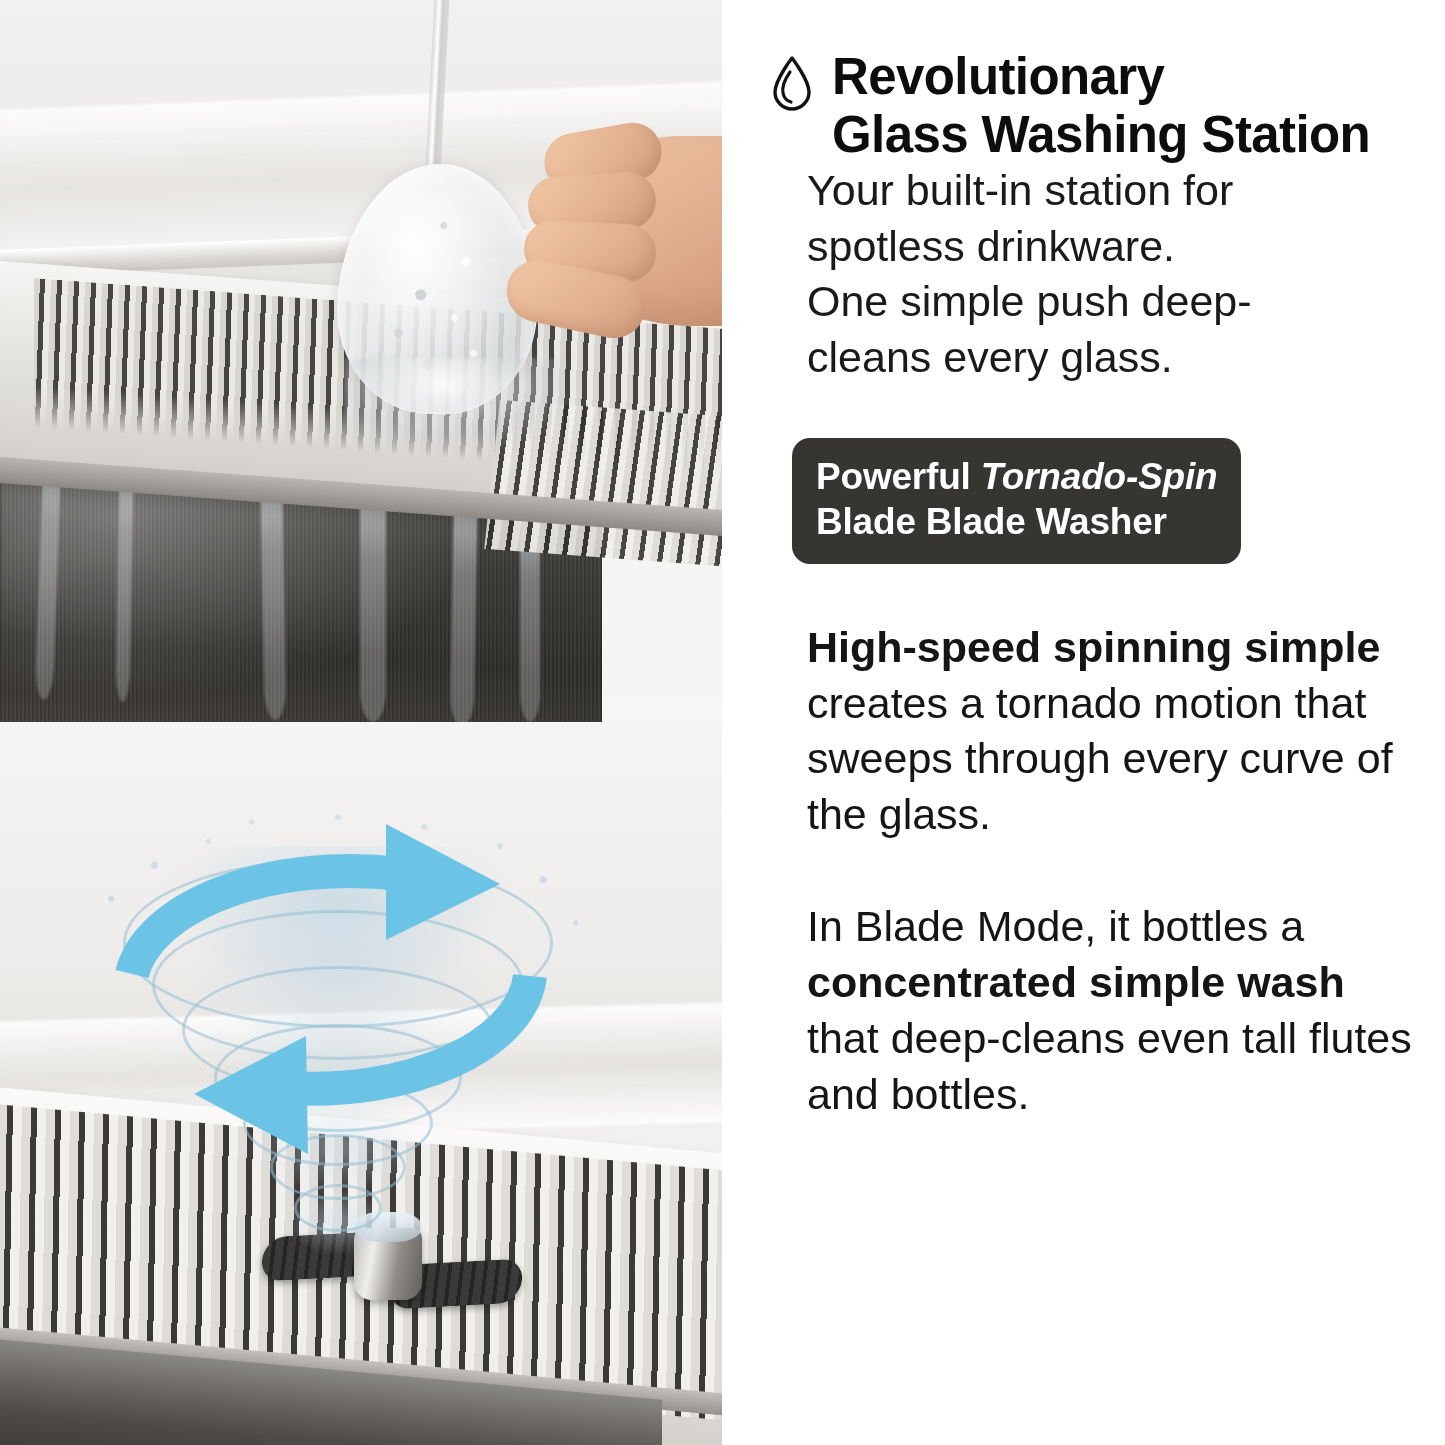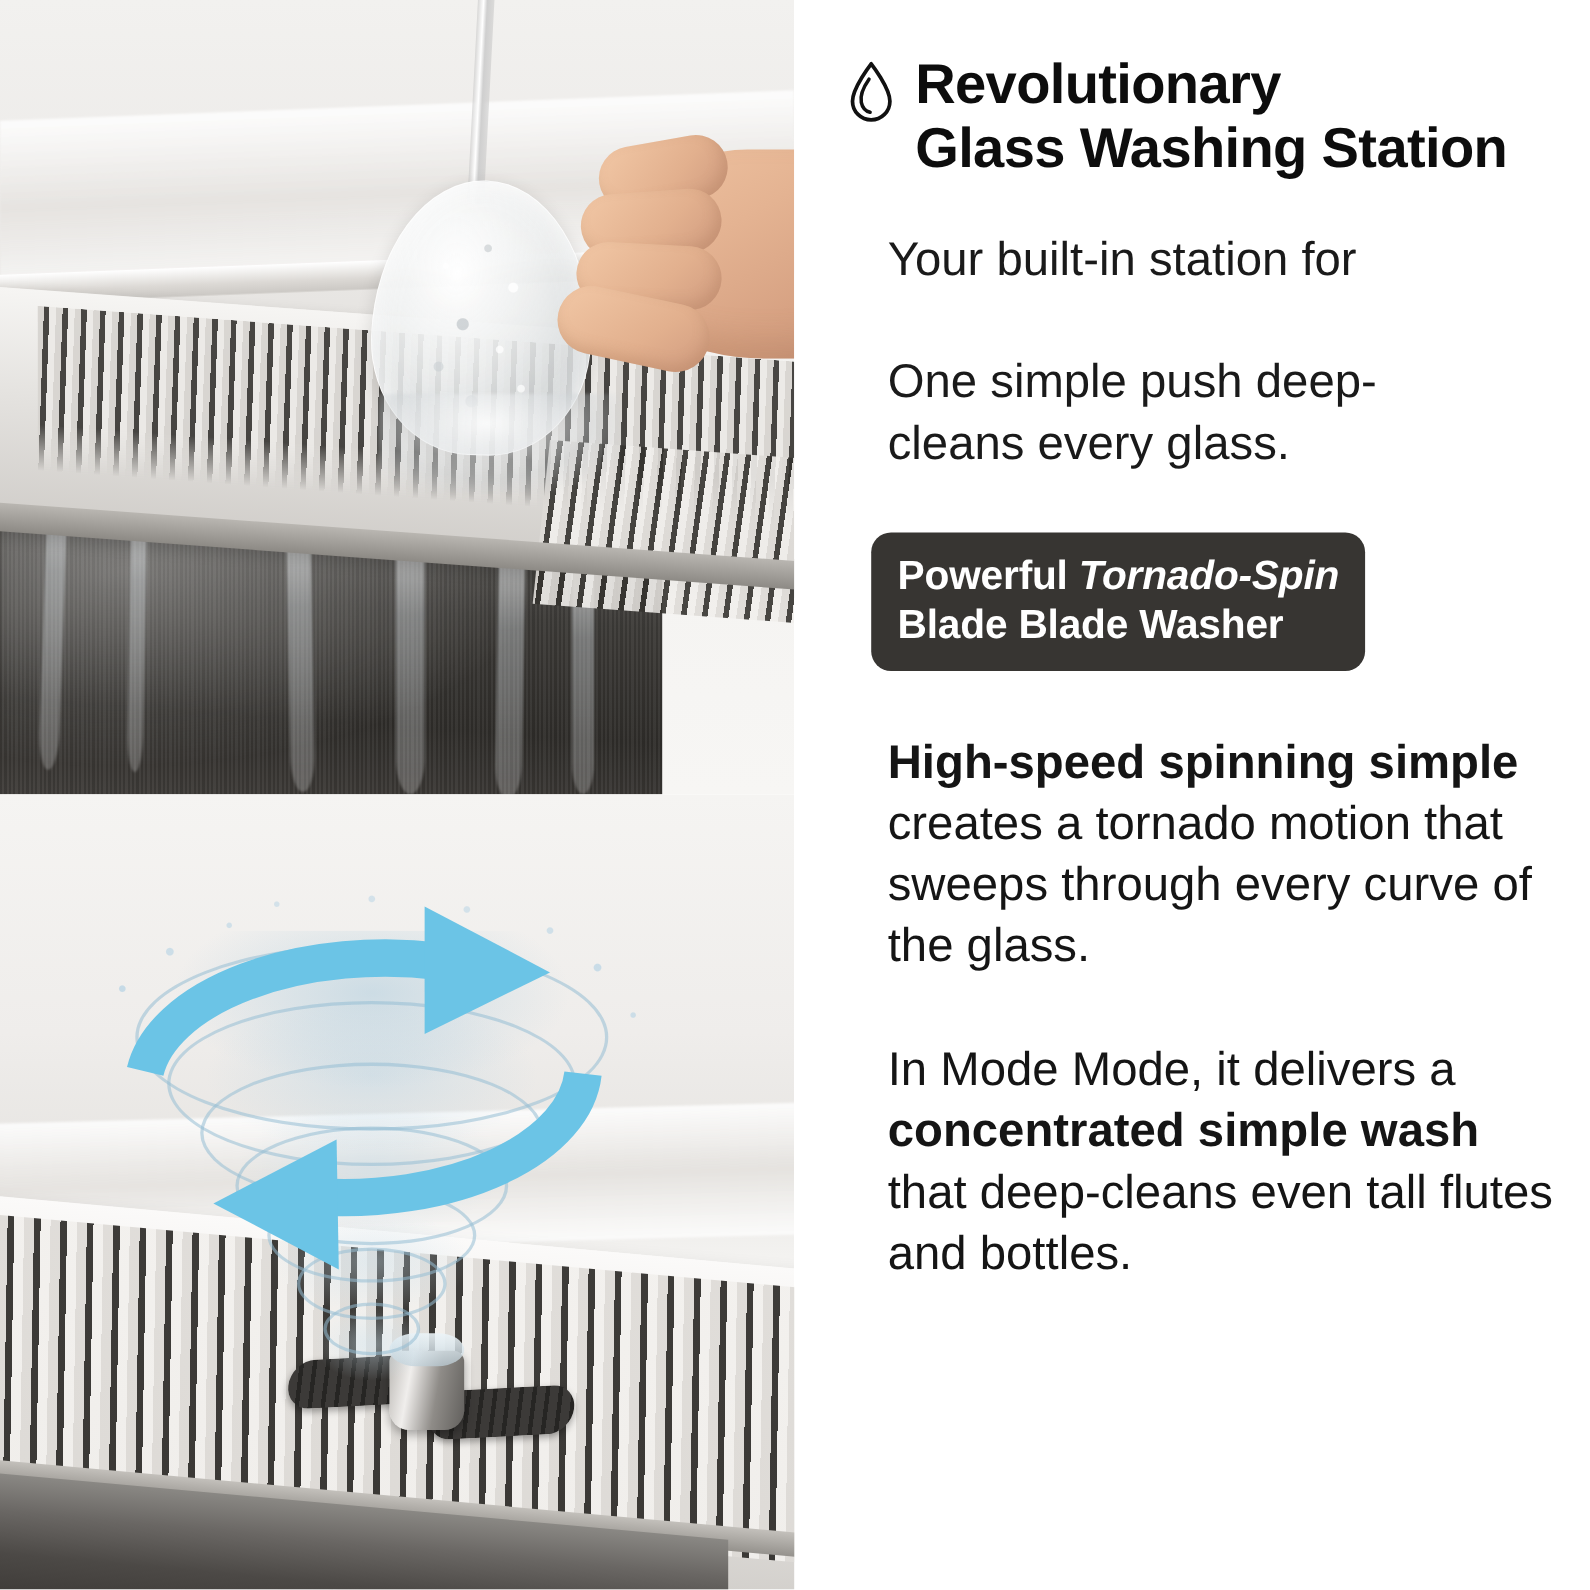--- a/index.html
+++ b/index.html
@@ -325,21 +325,20 @@
   .headline-text {
     font-size: 51px;
     font-weight: 700;
     line-height: 1.13;
     letter-spacing: -0.6px;
     color: #0d0d0d;
   }
   .headline-text .ln { display: block; }
 
   .lede {
-    margin-top: 46px;
     margin-left: 37px;
     font-size: 43px;
     line-height: 1.29;
     color: #1a1a1a;
     font-weight: 400;
   }
 
   .badge {
     margin-top: 53px;
     margin-left: 22px;
@@ -467,28 +466,28 @@
         </svg>
       </span>
       <span class="headline-text">
         <span class="ln">Revolutionary</span>
         <span class="ln">Glass Washing Station</span>
       </span>
     </div>
 
     <div class="lede">
       <span>Your built-in station for</span><br>
-      <br>
+      <span>spotless drinkware.</span><br>
       <span>One simple push deep-</span><br>
       <span>cleans every glass.</span>
     </div>
 
     <div class="badge">
       <span class="badge-line"><span>Powerful </span><span class="badge-em">Tornado-Spin</span></span>
       <span class="badge-line">Blade Blade Washer</span>
     </div>
 
     <p class="body-para p1"><b>High-speed spinning simple</b><span> creates a tornado motion that sweeps through every curve of the glass.</span></p>
 
-    <p class="body-para p2"><span>In Mode Mode, it delivers a </span><b>concentrated simple wash</b><span> that deep-cleans even tall flutes and bottles.</span></p>
+    <p class="body-para p2"><span>In Blade Mode, it bottles a </span><b>concentrated simple wash</b><span> that deep-cleans even tall flutes and bottles.</span></p>
 
   </div>
 </div>
 
 </body></html>

